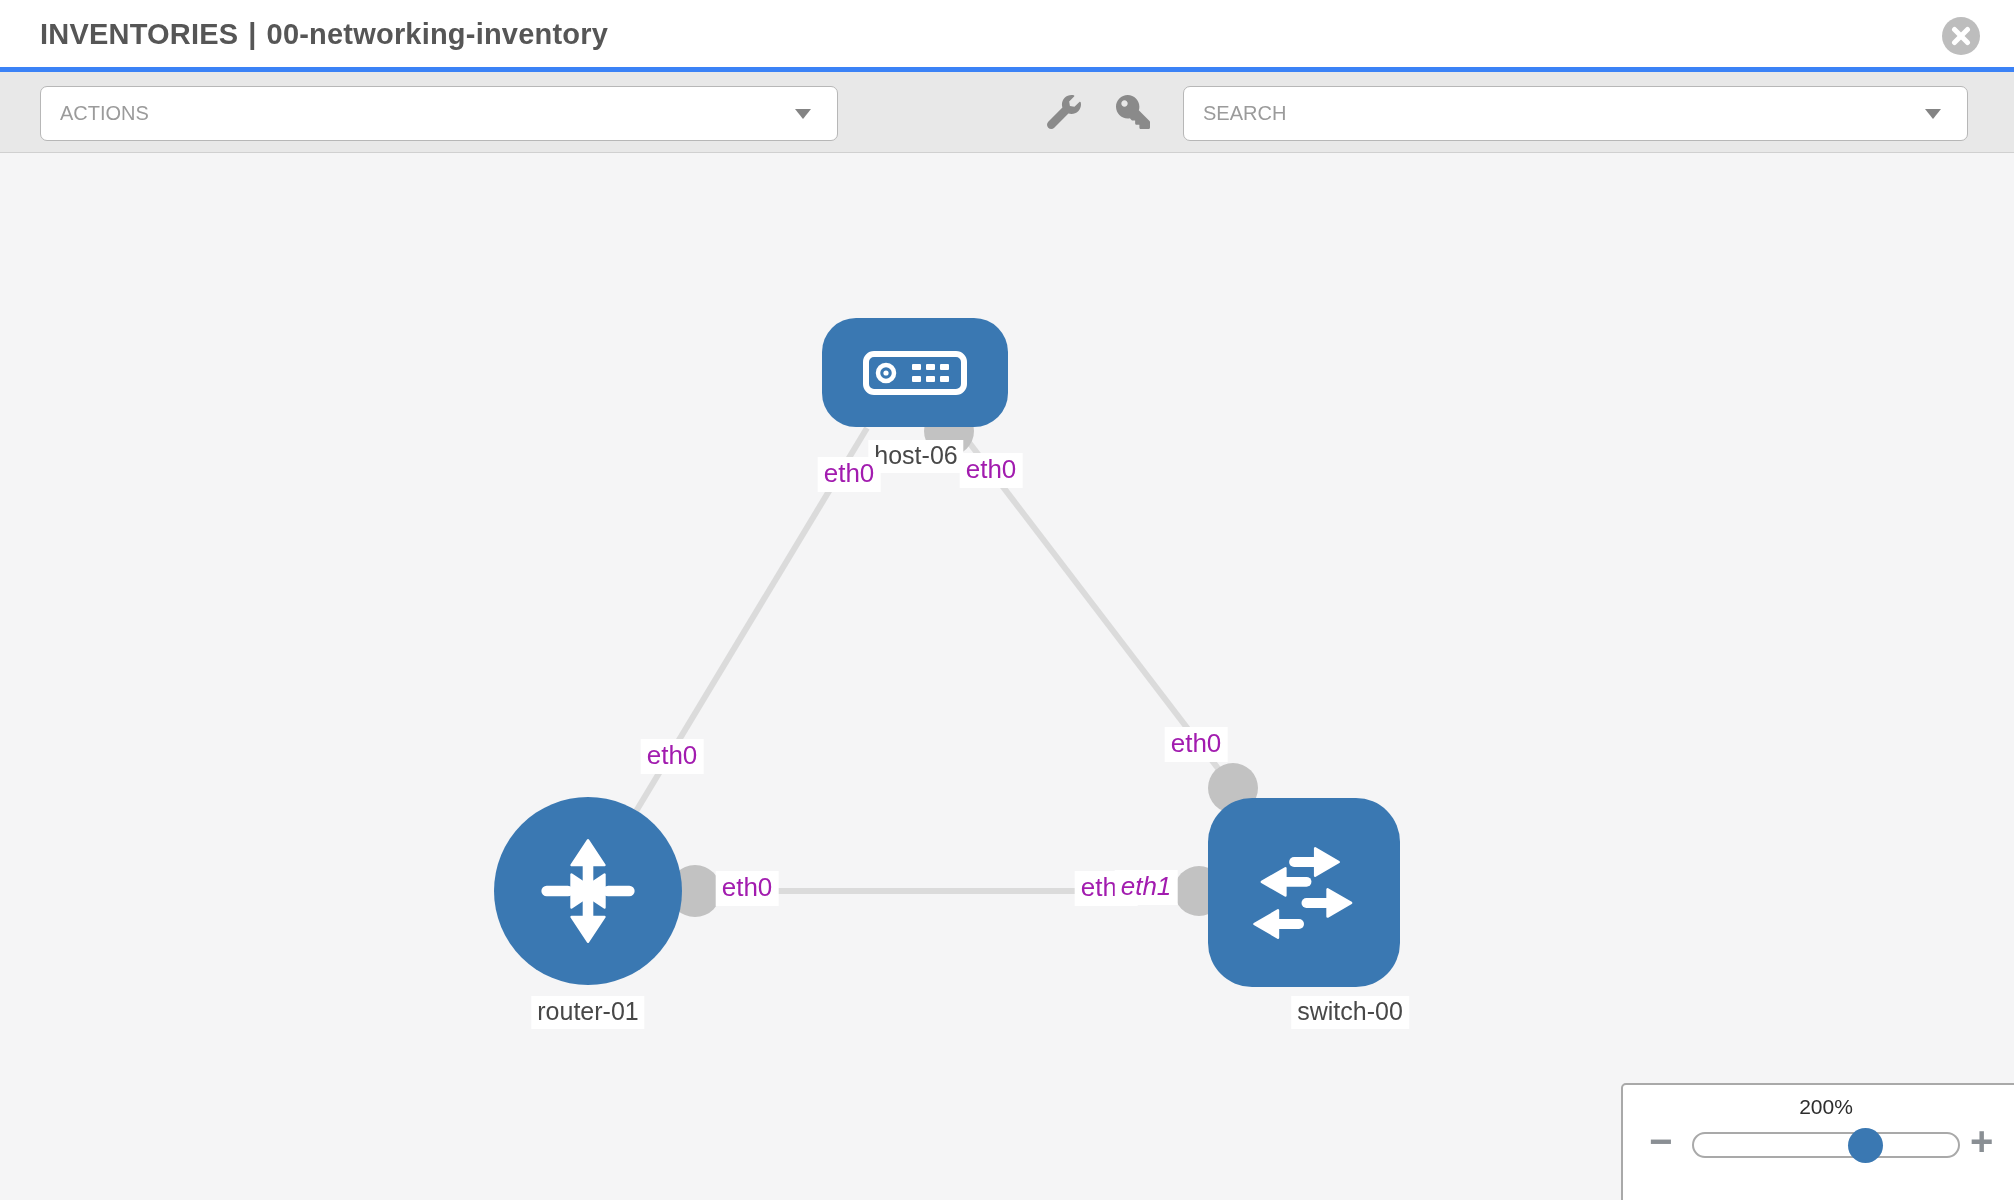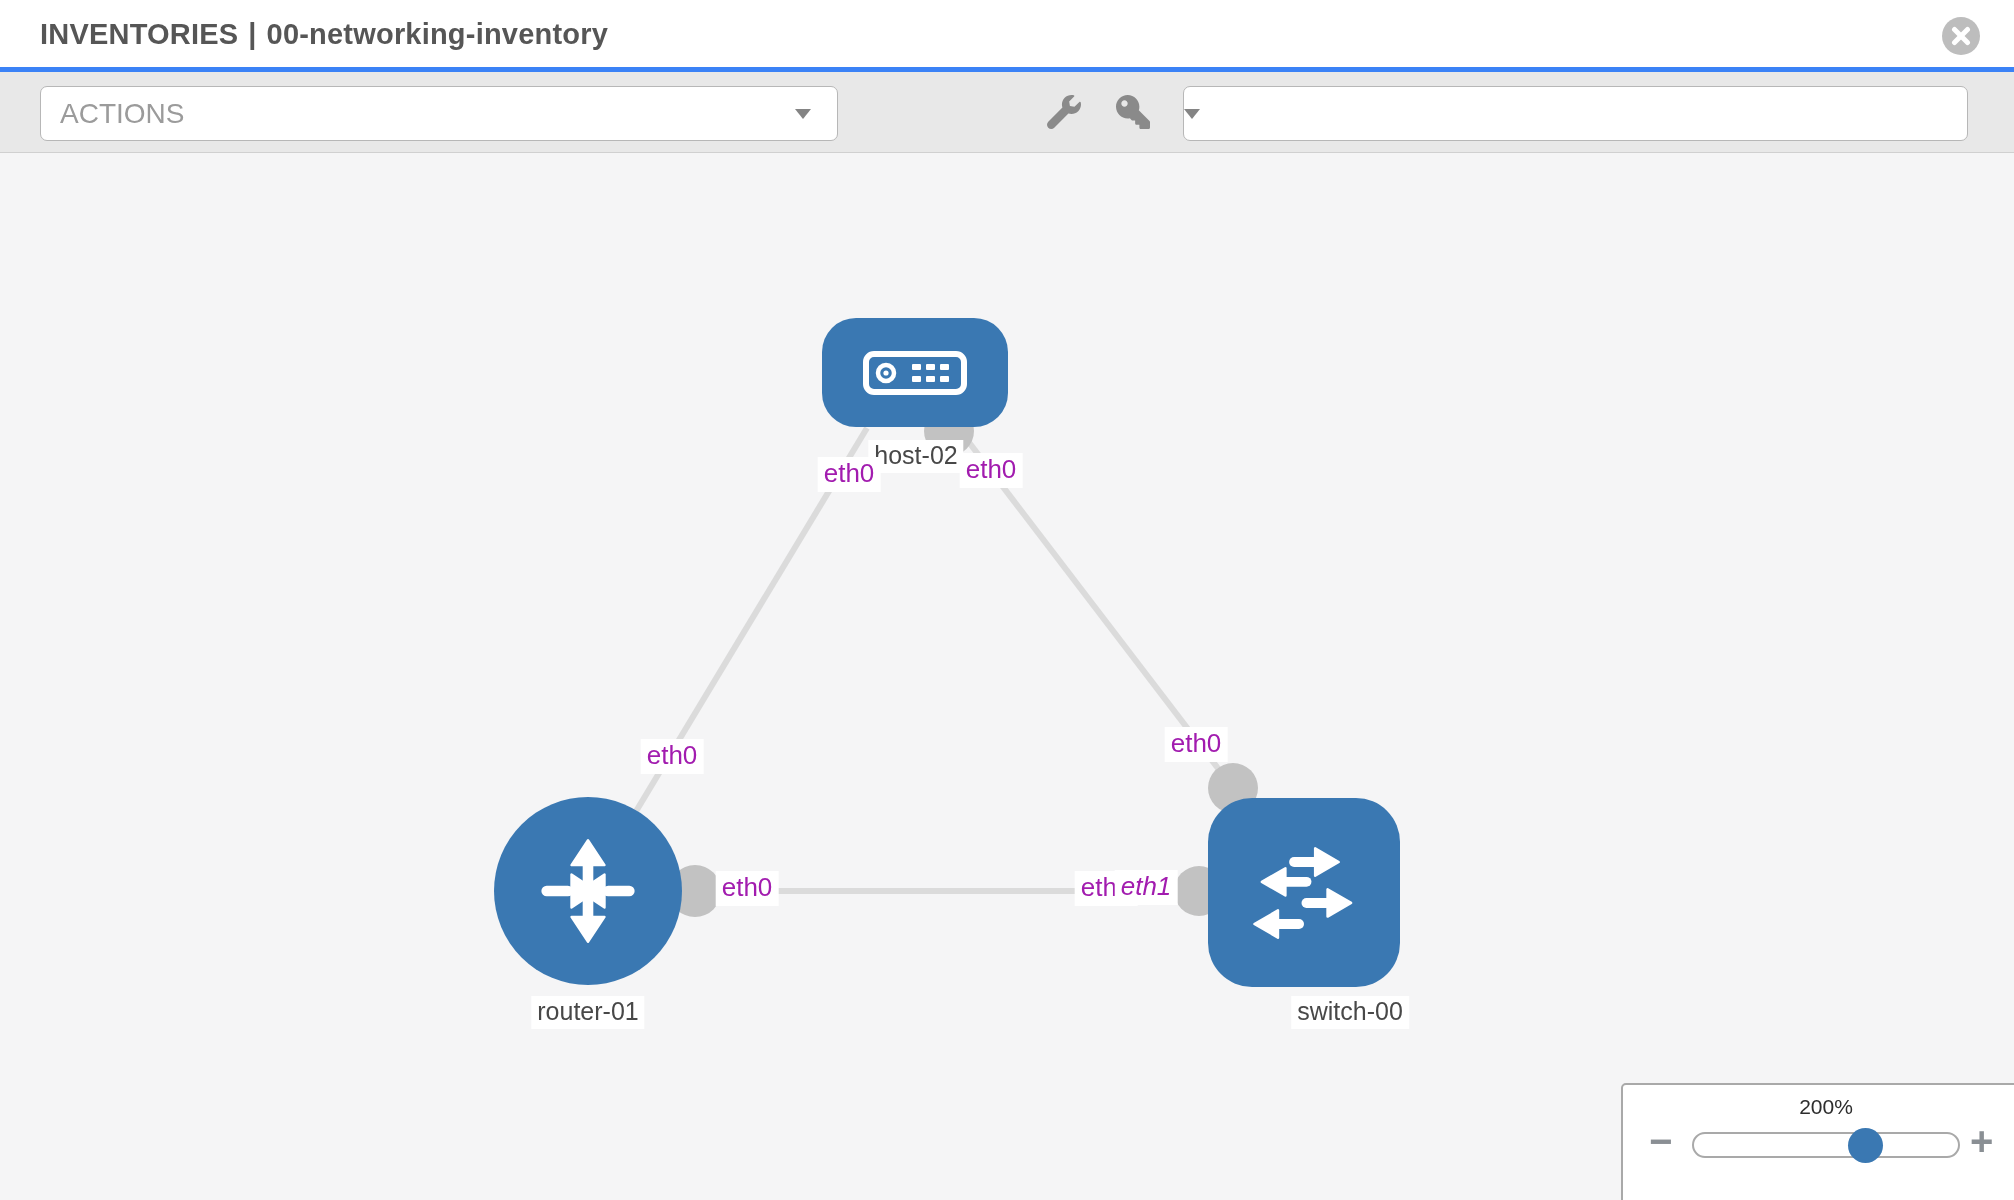--- a/index.html
+++ b/index.html
@@ -14,21 +14,21 @@
   .header h1 .sep { margin:0 10px; }
   .close-btn { position:absolute; left:1942px; top:17px; width:38px; height:38px;
                border-radius:50%; background:#bdbdbd; cursor:pointer;
                display:flex; align-items:center; justify-content:center; }
 
   
   .toolbar { position:relative; height:81px; background:#e8e8e8; border-bottom:1px solid #d0d0d0; }
   .dropdown { position:absolute; top:14px; height:55px; background:#fff;
               border:1px solid #b7b7b7; border-radius:7px;
               display:flex; align-items:center; cursor:pointer; }
-  .dropdown .ph { margin-left:19px; font-size:28px; color:#9b9b9b; flex:1; }
+  .dropdown .ph { margin-left:19px; font-size:20px; color:#9b9b9b; flex:1; }
   .caret { width:0; height:0; border-left:8px solid transparent; border-right:8px solid transparent;
            border-top:10px solid #848484; margin-right:26px; }
   .dd-actions { left:40px;  width:798px; }
   .dd-search  { left:1183px; width:785px; }
   .icon-slot { position:absolute; top:23px; }
   .icon-wrench { left:1047px; }
   .icon-key    { left:1116px; }
 
   
   .canvas { position:relative; width:2014px; height:1047px; background:#f5f5f6; }
@@ -94,20 +94,21 @@
         <path fill="#8a8a8a" d="M507.73 109.1c-2.24-9.03-13.54-12.09-20.12-5.51l-74.36 74.36-67.88-11.31-11.31-67.88 74.36-74.36c6.62-6.62 3.43-17.9-5.66-20.16-47.38-11.74-99.55.91-136.58 37.93-39.64 39.64-50.55 97.1-34.05 147.2L18.74 402.76c-24.99 24.99-24.99 65.51 0 90.5 24.99 24.99 65.51 24.99 90.5 0l213.21-213.21c50.12 16.71 107.47 5.68 147.37-34.22 37.07-37.07 49.7-89.32 37.91-136.73z"></path>
       </svg>
     </div>
     <div class="icon-slot icon-key">
       <svg width="34" height="34" viewBox="0 0 512 512" style="transform:scaleX(-1)">
         <path fill="#8a8a8a" d="M512 176.001C512 273.203 433.202 352 336 352c-11.22 0-22.19-1.062-32.827-3.069l-24.012 27.014A23.999 23.999 0 0 1 261.223 384H224v40c0 13.255-10.745 24-24 24h-40v40c0 13.255-10.745 24-24 24H24c-13.255 0-24-10.745-24-24v-78.059c0-6.365 2.529-12.47 7.029-16.971l161.802-161.802C163.108 213.814 160 195.271 160 176 160 78.798 238.797.001 335.999 0 433.488-.001 512 78.511 512 176.001zM336 128c0 26.51 21.49 48 48 48s48-21.49 48-48-21.49-48-48-48-48 21.49-48 48z"></path>
       </svg>
     </div>
 
     <div class="dropdown dd-search">
+      <span class="ph">SEARCH</span>
       <span class="caret"></span>
     </div>
   </div>
 
   <div class="canvas">
 
     <svg class="links-layer" width="2014" height="1047">
       <line x1="867" y1="275" x2="588" y2="738" stroke="#dbdbdb" stroke-width="6"></line>
       <line x1="958" y1="275" x2="1233" y2="635" stroke="#dbdbdb" stroke-width="6"></line>
       <line x1="588" y1="738" x2="1303" y2="738" stroke="#dbdbdb" stroke-width="6"></line>
@@ -154,21 +155,21 @@
           <line x1="52" y1="41" x2="32" y2="41"></line>
           <path d="M16 41 L35 30 V52 Z" stroke-width="2"></path>
           <line x1="52" y1="58" x2="72" y2="58"></line>
           <path d="M88 58 L69 47 V69 Z" stroke-width="2"></path>
           <line x1="46" y1="75" x2="26" y2="75"></line>
           <path d="M10 75 L29 64 V86 Z" stroke-width="2"></path>
         </g>
       </svg>
     </div>
 
-    <div class="glabel node-label lbl-host">host-02</div>
+    <div class="glabel node-label lbl-host">host-06</div>
     <div class="glabel node-label lbl-router">router-01</div>
     <div class="glabel node-label lbl-switch">switch-00</div>
 
     <div class="glabel if-label if-0">eth0</div>
     <div class="glabel if-label if-1">eth0</div>
     <div class="glabel if-label if-2">eth0</div>
     <div class="glabel if-label if-3">eth0</div>
     <div class="glabel if-label if-4">eth0</div>
     <div class="glabel if-label if-5">eth0</div>
     <div class="glabel if-label if-6">eth1</div>

